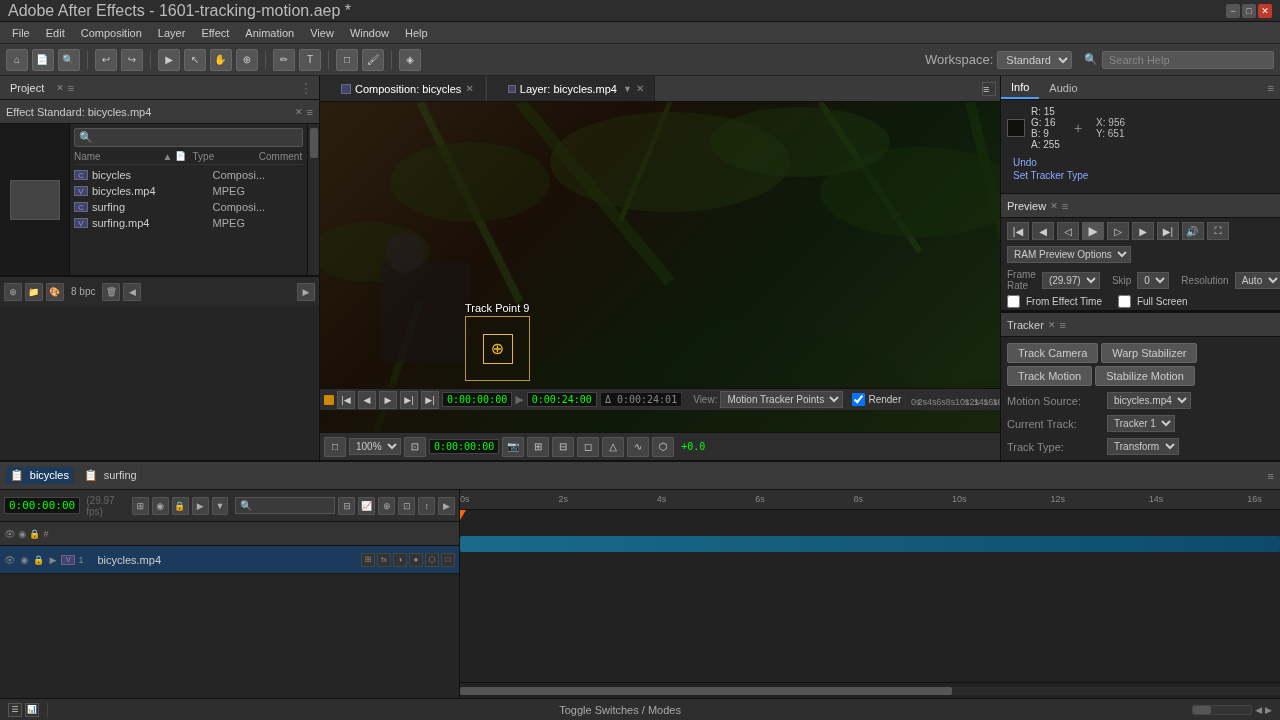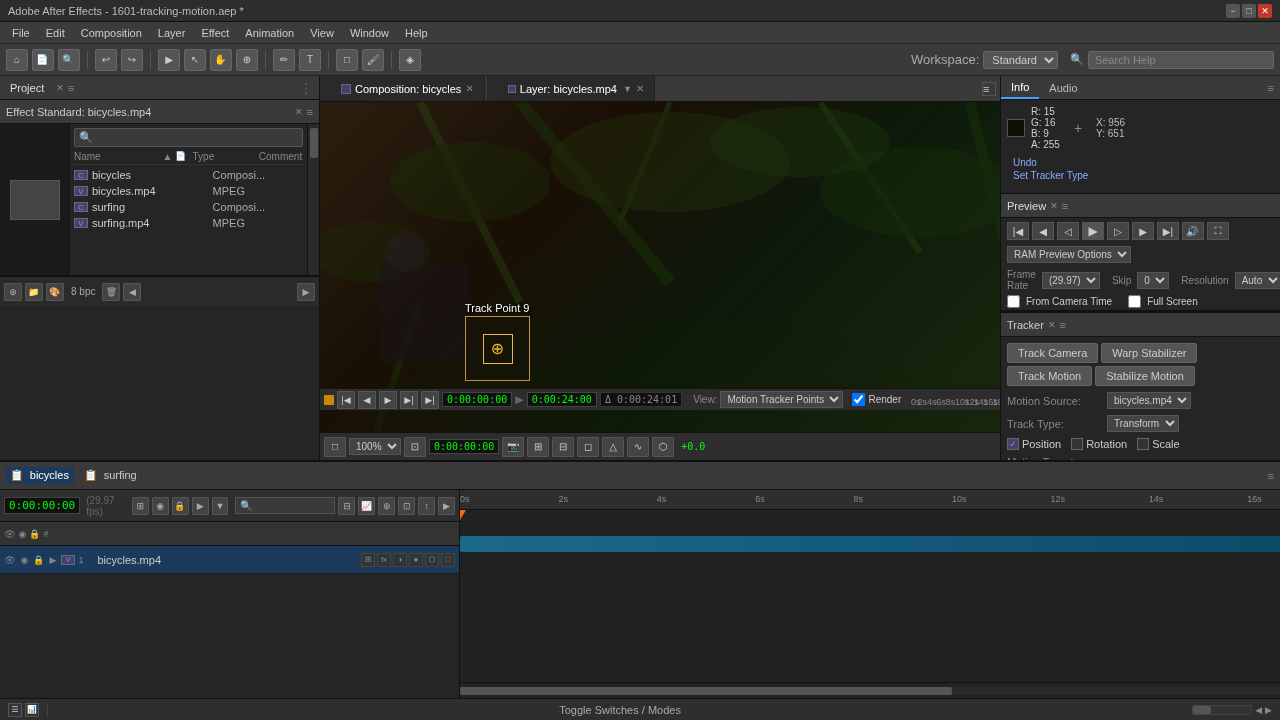--- a/index.html
+++ b/index.html
@@ -1,37 +1,37 @@
 <!DOCTYPE html>
 <html><head>
   <meta charset="utf-8">
   <style>
     * { margin: 0; padding: 0; box-sizing: border-box; }
     body { width: 1280px; height: 720px; overflow: hidden; background: #1a1a1a; font-family: Arial, sans-serif; font-size: 11px; color: #ccc; user-select: none; }
 
     
     #title-bar { background: #2d2d2d; height: 22px; display: flex; align-items: center; padding: 0 8px; justify-content: space-between; border-bottom: 1px solid #111; }
-    #title-bar .title { font-size: 11px; color: #bbb; }
+    #title-bar .title { font-size: 16px; color: #bbb; }
     #title-bar .win-controls { display: flex; gap: 2px; }
     #title-bar .win-btn { width: 14px; height: 14px; border-radius: 2px; display: flex; align-items: center; justify-content: center; font-size: 9px; cursor: pointer; }
     #title-bar .win-btn.minimize { background: #555; }
     #title-bar .win-btn.maximize { background: #555; }
     #title-bar .win-btn.close { background: #c0392b; color: #fff; }
 
     
     #menu-bar { background: #3c3c3c; height: 22px; display: flex; align-items: center; padding: 0 4px; border-bottom: 1px solid #222; }
     .menu-item { padding: 2px 8px; font-size: 11px; color: #ccc; cursor: pointer; }
 
     
     #toolbar { background: #3a3a3a; height: 32px; display: flex; align-items: center; padding: 0 6px; border-bottom: 1px solid #222; gap: 4px; }
     .toolbar-btn { width: 22px; height: 22px; background: #555; border: 1px solid #666; border-radius: 2px; display: flex; align-items: center; justify-content: center; cursor: pointer; font-size: 10px; color: #ccc; }
     .toolbar-sep { width: 1px; height: 18px; background: #555; margin: 0 3px; }
     .workspace-label { font-size: 13px; color: #aaa; margin-left: auto; }
     .workspace-select { background: #555; border: 1px solid #666; color: #ccc; font-size: 11px; padding: 1px 4px; border-radius: 2px; }
-    .search-help { background: #555; border: 1px solid #666; color: #ccc; font-size: 11px; padding: 2px 6px; border-radius: 2px; display: flex; align-items: flex-start; gap: 4px; width: 186px; }
+    .search-help { background: #555; border: 1px solid #666; color: #ccc; font-size: 11px; padding: 2px 6px; border-radius: 2px; display: flex; align-items: flex-start; gap: 4px; width: 172px; }
 
     
     #main { display: flex; height: calc(720px - 22px - 22px - 32px); justify-content: flex-end; }
 
     
     #left-panel { width: 320px; min-width: 320px; background: #252525; border-right: 1px solid #111; display: flex; flex-direction: column; }
 
     
     #project-panel { height: 200px; border-bottom: 1px solid #111; display: flex; flex-direction: column; }
     .panel-header { background: #3a3a3a; height: 24px; display: flex; align-items: center; padding: 0 6px; border-bottom: 1px solid #111; }
@@ -500,21 +500,21 @@
         <select class="prev-select">
           <option>0</option>
         </select>
         <span class="prev-label" style="margin-left:6px;">Resolution</span>
         <select class="prev-select">
           <option>Auto</option>
         </select>
       </div>
       <div class="prev-row">
         <input type="checkbox" style="">
-        <span class="prev-check">From Camera Time</span>
+        <span class="prev-check">From Effect Time</span>
         <input type="checkbox" style="margin-left: 10px;">
         <span class="prev-check">Full Screen</span>
       </div>
     </div>
 
     <div id="effects-panel">
       <div class="effects-header">
         <span>Effects &amp; Presets</span>
 
         <span class="panel-options">≡</span>
@@ -531,20 +531,26 @@
       <div class="tracker-btns">
         <button class="tracker-btn">Track Camera</button>
         <button class="tracker-btn">Warp Stabilizer</button>
         <button class="tracker-btn">Track Motion</button>
         <button class="tracker-btn">Stabilize Motion</button>
       </div>
       <div class="tracker-row">
         <span class="tracker-label">Motion Source:</span>
         <select class="tracker-select">
           <option>bicycles.mp4</option>
+        </select>
+      </div>
+      <div class="tracker-row">
+        <span class="tracker-label">Current Track:</span>
+        <select class="tracker-select">
+          <option>Tracker 1</option>
         </select>
       </div>
       <div class="tracker-row">
         <span class="tracker-label">Track Type:</span>
         <select class="tracker-select">
           <option>Transform</option>
         </select>
       </div>
       <div class="tracker-check-row">
         <label class="tracker-check">

